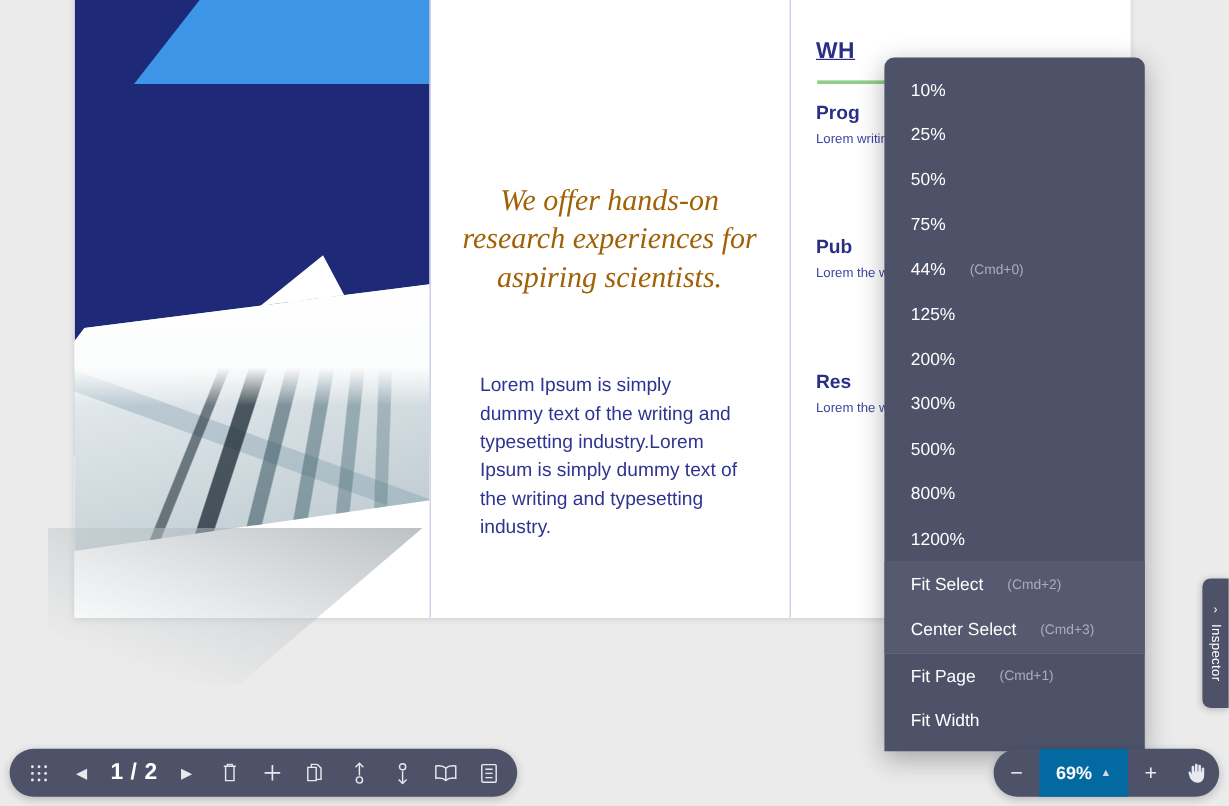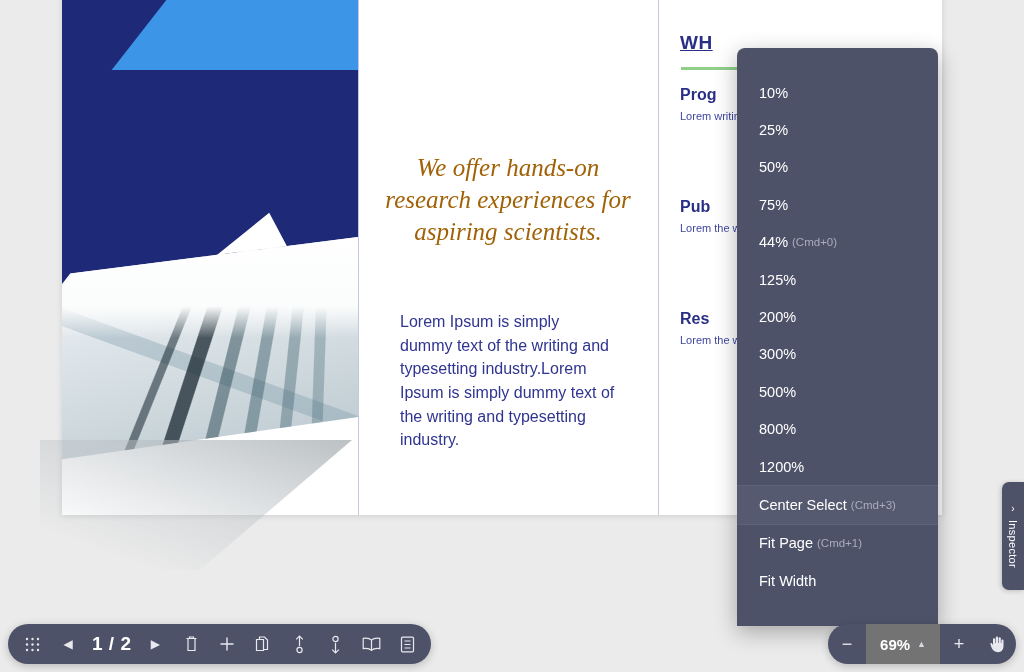--- a/index.html
+++ b/index.html
@@ -149,42 +149,42 @@
   .rp-section.s1 { top: 146px; }
   .rp-section.s2 { top: 258px; }
   .rp-section.s3 { top: 370px; }
   .rp-h { font-size: 16px; font-weight: 700; color: #2a2f86; margin-bottom: 5px; }
   .rp-p { font-size: 11px; line-height: 1.45; color: #4046a0; }
 
   
   .menu {
     position: absolute;
     left: 737px; top: 48px;
-    width: 201px; height: 578px;
+    width: 217px; height: 578px;
     background: #4e5269;
     border-radius: 8px 8px 0 0;
     box-shadow: 0 6px 22px rgba(0,0,0,.3);
-    padding-top: 26px;
+    padding-top: 9px;
     overflow: hidden;
     z-index: 40;
   }
   .menu-item {
     position: relative;
     height: 37.4px;
     display: flex; align-items: center;
     padding-left: 22px;
     color: #ffffff;
     font-size: 14.5px;
     cursor: default;
     white-space: nowrap;
   }
   .menu-item .shortcut {
     color: #a8acbd;
     font-size: 11.5px;
-    margin-left: 4px;
+    margin-left: 20px;
   }
   .menu-group-alt { background: #565a71; }
   .menu-sep { height: 1px; background: #5f637a; margin: 0; }
 
   
   .inspector {
     position: absolute;
     right: 0; top: 482px;
     width: 22px; height: 108px;
     background: #4e5269;
@@ -242,21 +242,21 @@
     box-shadow: 0 2px 8px rgba(0,0,0,.22);
   }
   .zb-btn {
     width: 38px; height: 40px;
     display: flex; align-items: center; justify-content: center;
     color: #e8e9ef; font-size: 18px;
     cursor: default;
   }
   .zb-value {
     height: 40px;
-    background: #737373;
+    background: #0369a1;
     display: flex; align-items: center; justify-content: center;
     gap: 7px;
     padding: 0 14px;
     color: #ffffff; font-size: 15px; font-weight: 600;
   }
   .zb-caret { font-size: 9px; color: #d6d8e2; }
 </style>
 </head>
 <body>
 
@@ -349,20 +349,24 @@
         <span>500%</span>
       </div>
       <div class="menu-item">
         <span>800%</span>
       </div>
       <div class="menu-item">
         <span>1200%</span>
       </div>
       <div class="menu-sep"></div>
       <div class="menu-item menu-group-alt">
+        <span>Fit Select</span>
+        <span class="shortcut">(Cmd+2)</span>
+      </div>
+      <div class="menu-item menu-group-alt">
         <span>Center Select</span>
         <span class="shortcut">(Cmd+3)</span>
       </div>
       <div class="menu-sep"></div>
       <div class="menu-item">
         <span>Fit Page</span>
         <span class="shortcut">(Cmd+1)</span>
       </div>
       <div class="menu-item">
         <span>Fit Width</span>

